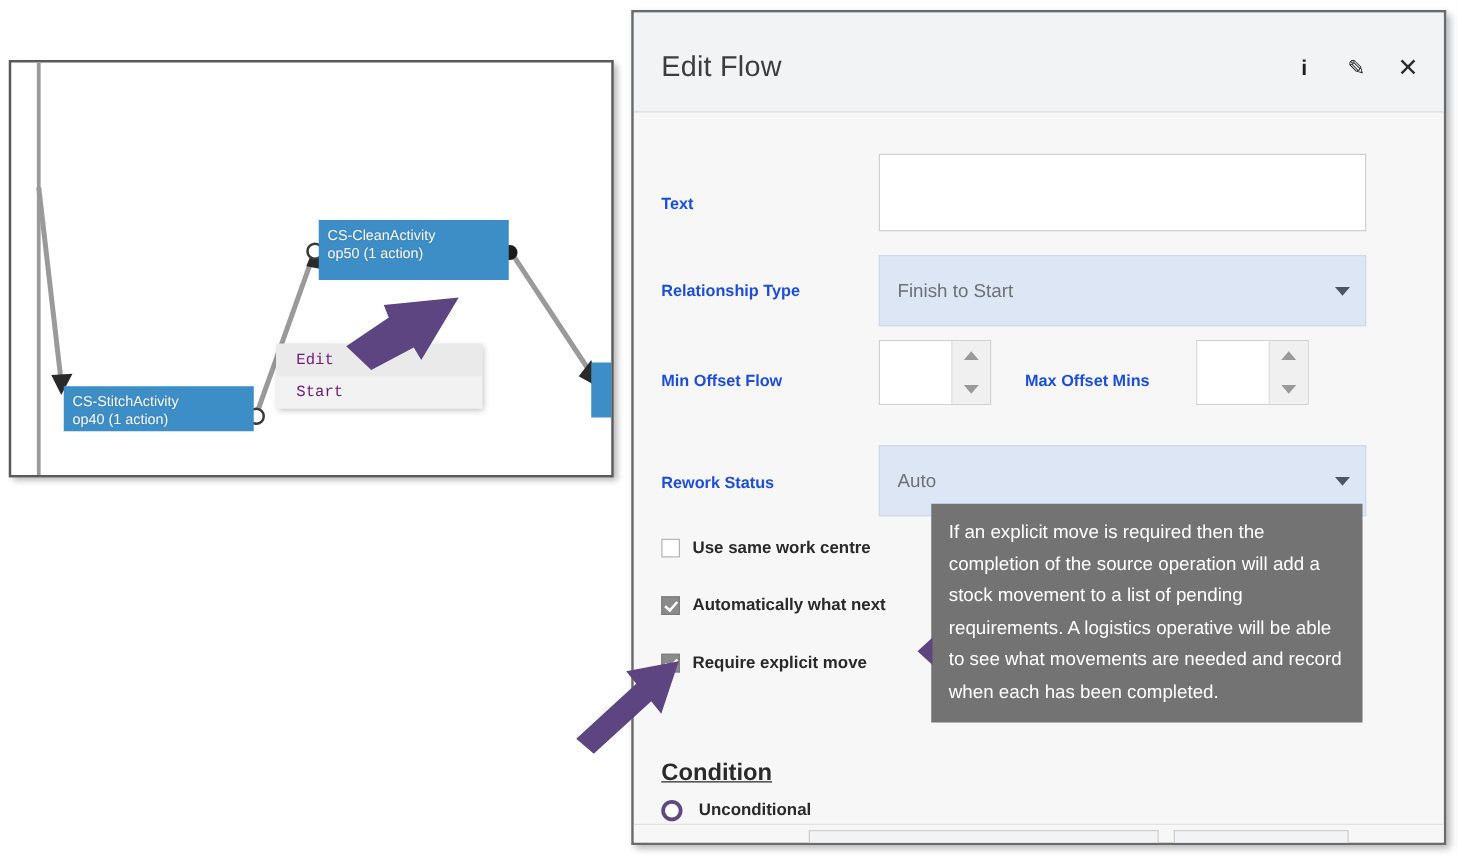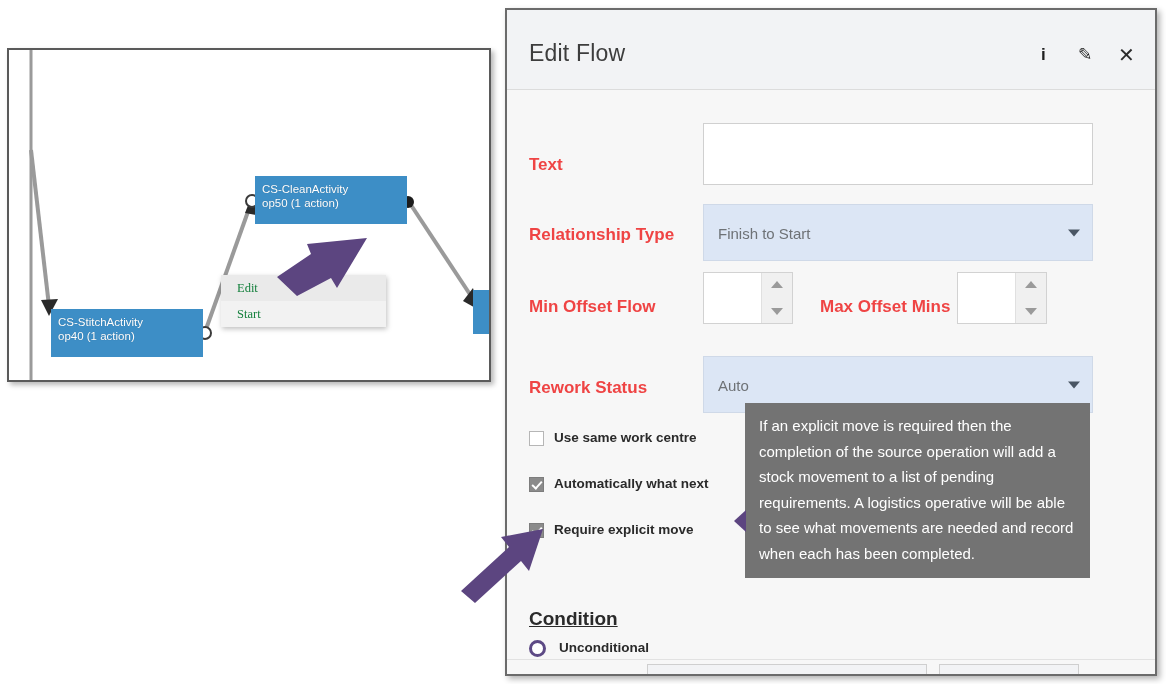--- a/index.html
+++ b/index.html
@@ -40,24 +40,24 @@
   
   #context-menu{
     position:absolute;
     left:212px;top:225px;width:165px;
     background:#f2f2f2;
     box-shadow:1px 2px 5px rgba(0,0,0,0.25);
     padding:0;
   }
   #context-menu .mi{
     font-size:12.5px;
-    color:#15803d;
+    color:#701a75;
     padding:5px 16px 5px 16px;
     line-height:16px;
-    font-family:Liberation Serif, serif;
+    font-family:Liberation Mono, monospace;
     cursor:default;
   }
   #context-menu .mi.hl{background:#eaeaea;}
 
   
   #edit-flow-dialog{
     left:505px;top:8px;width:652px;height:668px;
     background:#f7f7f7;
     border:2px solid #6b6b6b;
     box-shadow:3px 3px 6px rgba(0,0,0,0.30);
@@ -86,21 +86,21 @@
   #icon-info{left:534px;font-weight:bold;font-size:17px;}
   #icon-edit{left:571px;font-size:17px;}
   #icon-close{left:611px;font-size:20px;color:#2b2b2b;}
 
   #dialog-body{
     position:absolute;left:0;top:81px;right:0;bottom:0;
     background:#f7f7f7;
   }
   .flabel{
     position:absolute;left:22px;
-    font-size:17px;font-weight:bold;color:#ef4444;
+    font-size:13px;font-weight:bold;color:#1d4ed8;
     font-family:"Liberation Sans", sans-serif;
   }
 
   .text-input{
     position:absolute;
     background:#ffffff;
     border:1px solid #d0d0d0;
     box-sizing:border-box;
   }
   .select-box{
@@ -228,21 +228,21 @@
     <circle cx="243" cy="151" r="6" fill="#ffffff" stroke="#3a3a3a" stroke-width="2"></circle>
     <circle cx="399" cy="152" r="6" fill="#1c1c1c"></circle>
     <circle cx="196" cy="283" r="6" fill="#ffffff" stroke="#3a3a3a" stroke-width="2"></circle>
   </svg>
 
   <div class="node" style="left:246px;top:126px;width:152px;height:48px;">
     <span>CS-CleanActivity</span>
     <span class="l2">op50 (1 action)</span>
   </div>
 
-  <div class="node" style="left:42px;top:259px;width:152px;height:48px;">
+  <div class="node" style="left:42px;top:259px;width:152px;height:36px;">
     <span>CS-StitchActivity</span>
     <span class="l2">op40 (1 action)</span>
   </div>
 
   <div class="node" style="left:464px;top:240px;width:24px;height:44px;padding:0;"></div>
 
   <div id="context-menu">
     <div class="mi hl">Edit</div>
     <div class="mi">Start</div>
   </div>

